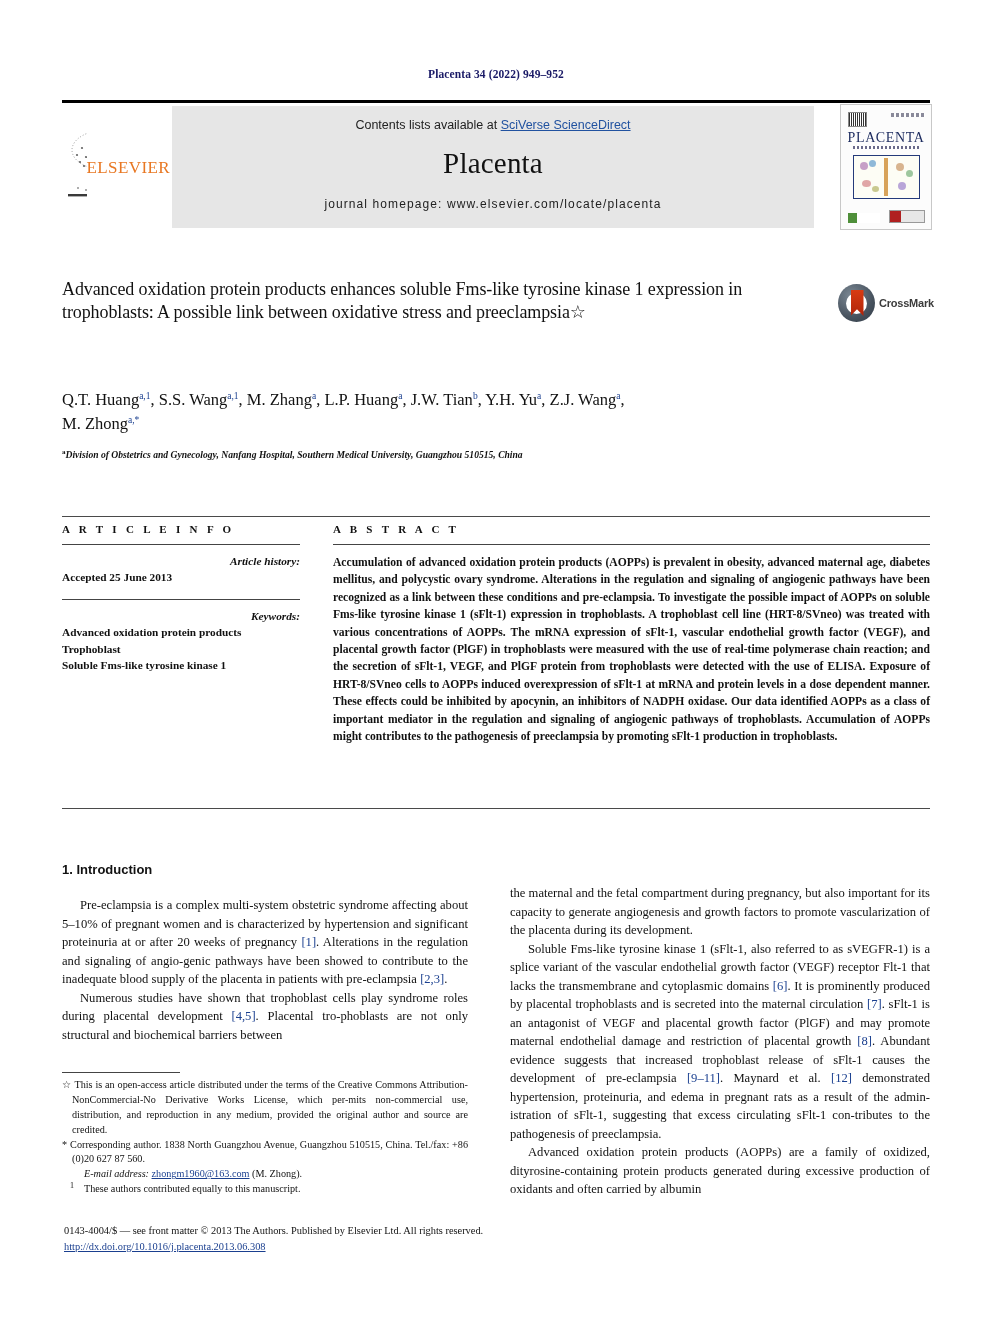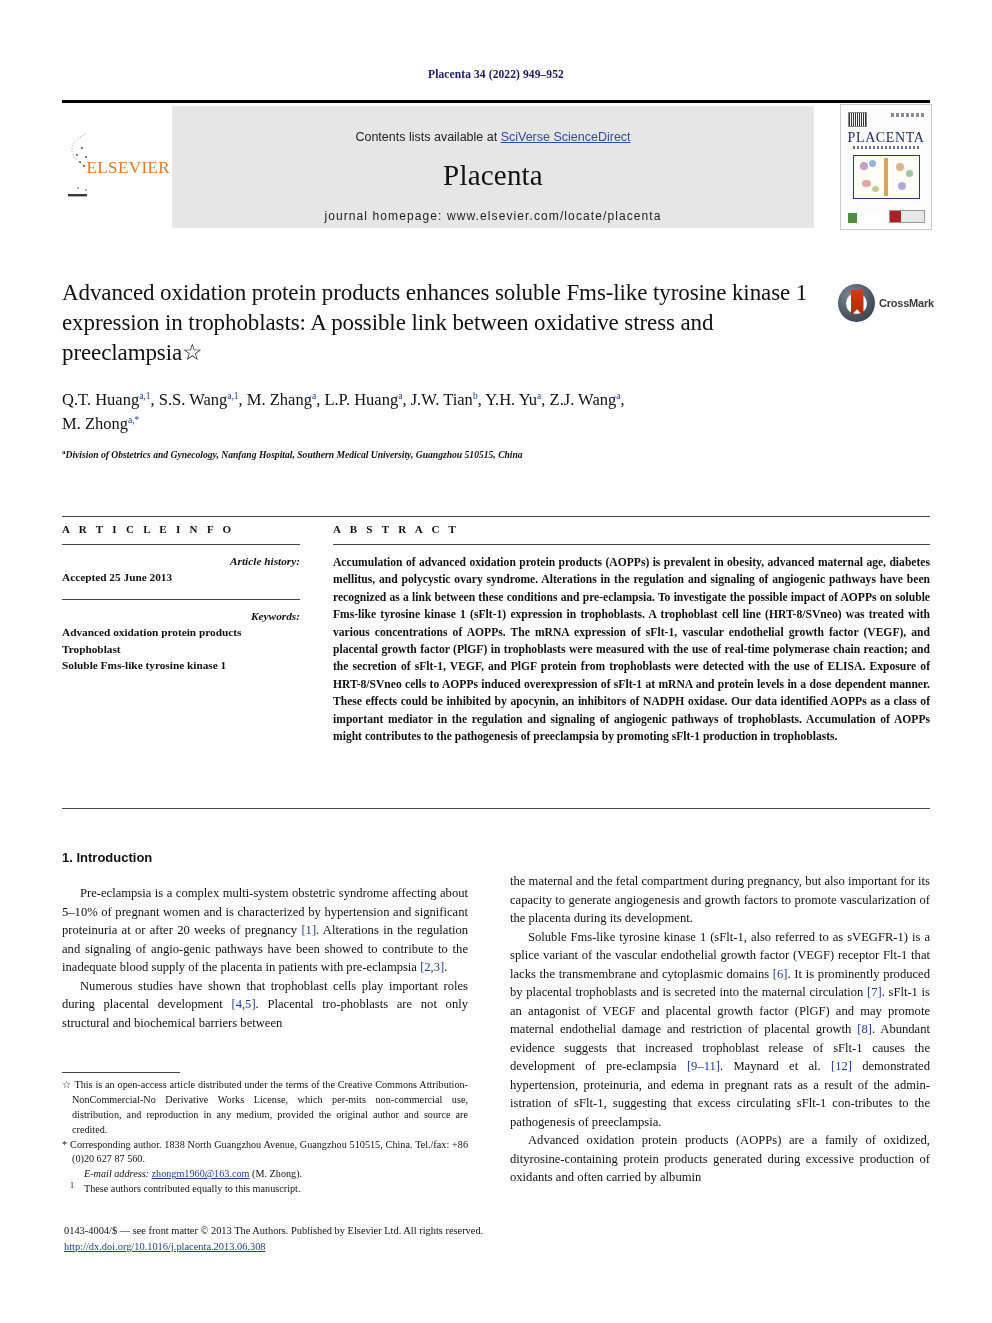--- a/index.html
+++ b/index.html
@@ -87,21 +87,20 @@
     width: 642px;
     height: 122px;
     background: #e6e6e6;
     text-align: center;
   }
   .contents-line {
     font-family: "Liberation Sans", sans-serif;
     font-size: 12.5px;
     color: #222;
     padding-top: 12px;
-    margin-top: 12px;
   }
   .contents-line .sd-link {
     color: #2152a0;
   }
   .journal-title {
     font-family: "Liberation Serif", serif;
     font-size: 29px;
     color: #111;
     margin-top: 15px;
     letter-spacing: 0.2px;
@@ -177,21 +176,21 @@
 
   
   .title-block {
     position: absolute;
     left: 62px;
     top: 278px;
     width: 760px;
   }
   .article-title {
     font-family: "Liberation Serif", serif;
-    font-size: 23px;
+    font-size: 18px;
     line-height: 1.30;
     font-weight: normal;
     color: #111;
     margin: 0;
     letter-spacing: -0.1px;
   }
   .crossmark {
     position: absolute;
     left: 838px;
     top: 283px;
@@ -341,20 +340,21 @@
   }
 
   
   .body-col {
     position: absolute;
     font-family: "Liberation Serif", serif;
     font-size: 12.6px;
     line-height: 1.47;
     text-align: justify;
     color: #111;
+    margin-top: 12px;
   }
   .body-col.left {
     left: 62px;
     top: 848px;
     width: 406px;
   }
   .body-col.right {
     left: 510px;
     top: 872px;
     width: 420px;
@@ -559,21 +559,21 @@
 
   <div class="abs-col">
     <div class="sec-head">A B S T R A C T</div>
     <div class="abs-rule"></div>
     <div class="abs-text">Accumulation of advanced oxidation protein products (AOPPs) is prevalent in obesity, advanced maternal age, diabetes mellitus, and polycystic ovary syndrome. Alterations in the regulation and signaling of angiogenic pathways have been recognized as a link between these conditions and pre-eclampsia. To investigate the possible impact of AOPPs on soluble Fms-like tyrosine kinase 1 (sFlt-1) expression in trophoblasts. A trophoblast cell line (HRT-8/SVneo) was treated with various concentrations of AOPPs. The mRNA expression of sFlt-1, vascular endothelial growth factor (VEGF), and placental growth factor (PlGF) in trophoblasts were measured with the use of real-time polymerase chain reaction; and the secretion of sFlt-1, VEGF, and PlGF protein from trophoblasts were detected with the use of ELISA. Exposure of HRT-8/SVneo cells to AOPPs induced overexpression of sFlt-1 at mRNA and protein levels in a dose dependent manner. These effects could be inhibited by apocynin, an inhibitors of NADPH oxidase. Our data identified AOPPs as a class of important mediator in the regulation and signaling of angiogenic pathways of trophoblasts. Accumulation of AOPPs might contributes to the pathogenesis of preeclampsia by promoting sFlt-1 production in trophoblasts.</div>
   </div>
 
   <div class="body-col left">
     <div class="h2">1.  Introduction</div>
     <p><span>Pre-eclampsia is a complex multi-system obstetric syndrome affecting about 5–10% of pregnant women and is characterized by hypertension and significant proteinuria at or after 20 weeks of pregnancy </span><span class="ref">[1]</span><span>. Alterations in the regulation and signaling of angio-genic pathways have been showed to contribute to the inadequate blood supply of the placenta in patients with pre-eclampsia </span><span class="ref">[2,3]</span><span>.</span></p>
-    <p><span>Numerous studies have shown that trophoblast cells play important roles during placental development </span><span class="ref">[4,5]</span><span>. Placental tro-phoblasts are not only structural and biochemical barriers between</span></p>
+    <p><span>Numerous studies have shown that trophoblast cells play syndrome roles during placental development </span><span class="ref">[4,5]</span><span>. Placental tro-phoblasts are not only structural and biochemical barriers between</span></p>
   </div>
 
   <div class="body-col right">
     <p style="text-indent:0;">the maternal and the fetal compartment during pregnancy, but also important for its capacity to generate angiogenesis and growth factors to promote vascularization of the placenta during its development.</p>
     <p><span>Soluble Fms-like tyrosine kinase 1 (sFlt-1, also referred to as sVEGFR-1) is a splice variant of the vascular endothelial growth factor (VEGF) receptor Flt-1 that lacks the transmembrane and cytoplasmic domains </span><span class="ref">[6]</span><span>. It is prominently produced by placental trophoblasts and is secreted into the maternal circulation </span><span class="ref">[7]</span><span>. sFlt-1 is an antagonist of VEGF and placental growth factor (PlGF) and may promote maternal endothelial damage and restriction of placental growth </span><span class="ref">[8]</span><span>. Abundant evidence suggests that increased trophoblast release of sFlt-1 causes the development of pre-eclampsia </span><span class="ref">[9–11]</span><span>. Maynard et al. </span><span class="ref">[12]</span><span> demonstrated hypertension, proteinuria, and edema in pregnant rats as a result of the admin-istration of sFlt-1, suggesting that excess circulating sFlt-1 con-tributes to the pathogenesis of preeclampsia.</span></p>
     <p>Advanced oxidation protein products (AOPPs) are a family of oxidized, dityrosine-containing protein products generated during excessive production of oxidants and often carried by albumin</p>
   </div>
 
   <div class="footnote-rule"></div>
   <div class="footnotes">

